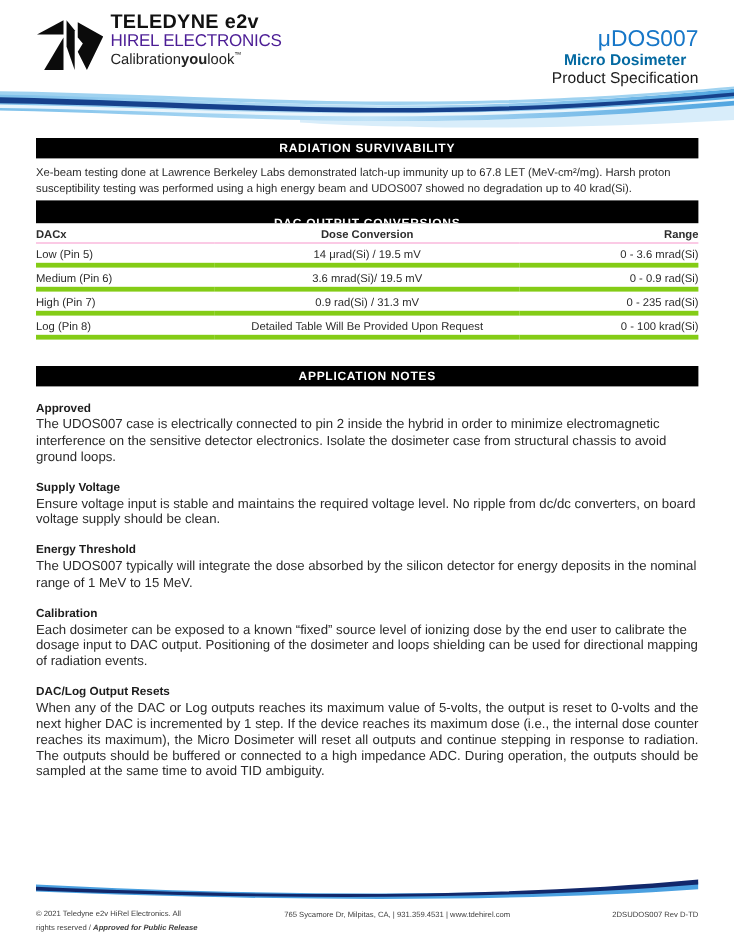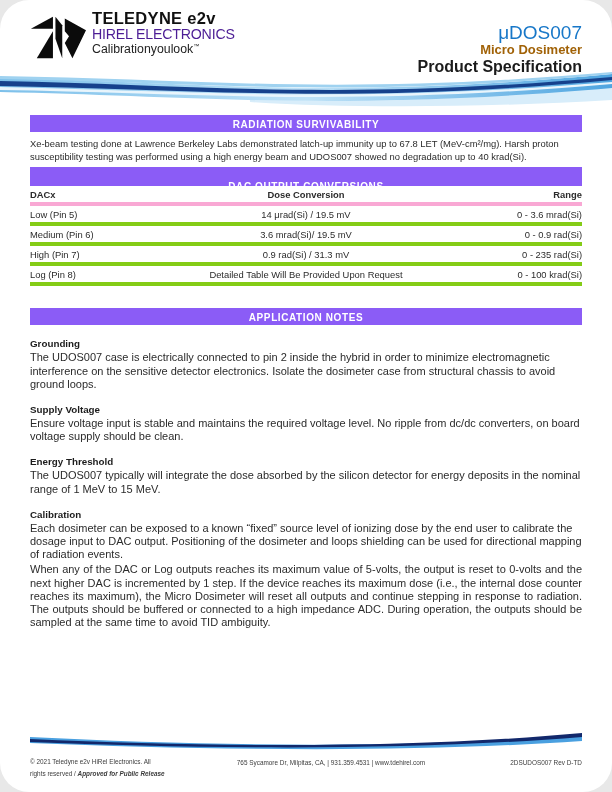--- a/index.html
+++ b/index.html
@@ -1,51 +1,51 @@
 <!DOCTYPE html>
 <html><head>
 <meta charset="utf-8">
 <style>
   html,body{margin:0;padding:0;background:#e8e8e8;}
   .page{
     width:612px;height:792px;position:relative;background:#ffffff;
     margin:0 auto;overflow:hidden;
-    font-family:"Liberation Sans", sans-serif;color:#2b2b2b;border-radius:29px;
+    font-family:"Liberation Sans", sans-serif;color:#2b2b2b;
   }
   
   .header{display:flex;justify-content:space-between;align-items:flex-start;
           padding:10px 30px 0 30px;height:58px;}
   .brand{display:flex;align-items:flex-start;}
   .logo-icon{width:56px;height:48px;margin-top:4px;}
   .brand-text{margin-left:6px;line-height:1.04;}
   .brand-row1{font-size:16.5px;font-weight:bold;letter-spacing:.3px;color:#111;}
   .brand-e2v{font-weight:bold;}
   .brand-row2{font-size:14.2px;font-weight:400;letter-spacing:-.2px;color:#4c1d95;}
   .tagline{font-size:12.3px;color:#222;margin-top:1px;}
-  .tagline .tg-bold{font-weight:normal;}
+  .tagline .tg-bold{font-weight:bold;}
   .tm{font-size:6px;vertical-align:super;}
   .prod-block{text-align:right;padding-top:12px;line-height:1.12;}
   .prod-title{font-size:19px;font-weight:normal;color:#1777C8;}
-  .prod-sub{font-size:13px;font-weight:bold;color:#a16207;}
-  .prod-doc{font-size:16px;font-weight:bold;color:#1b1b1b;}
+  .prod-sub{font-size:13px;font-weight:bold;color:#0369a1;text-align:center;}
+  .prod-doc{font-size:13px;font-weight:normal;color:#1b1b1b;}
   .wave-top{display:block;width:612px;height:40px;}
   
   .content{margin:0 30px;}
-  .section-bar{position:relative;height:17px;background:#8b5cf6;}
+  .section-bar{position:relative;height:17px;background:#000000;}
   .bar-title{position:absolute;left:0;right:0;text-align:center;color:#fff;
              font-weight:bold;font-size:10px;letter-spacing:.6px;
              top:50%;transform:translateY(-50%);}
   .section-bar.clipped{height:19px;overflow:hidden;margin-top:4px;}
   .section-bar.clipped .bar-title{top:auto;transform:none;bottom:-6px;}
   .bar-radiation{margin-top:7px;}
   .bar-appnotes{margin-top:22px;}
   .body-text{font-size:9.4px;line-height:13.2px;margin-top:5px;}
   
   table.dac{width:100%;border-collapse:collapse;font-size:9.4px;}
-  table.dac th{font-weight:bold;padding:3px 0 2px 0;border-bottom:4px solid #f9a8d4;}
+  table.dac th{font-weight:bold;padding:3px 0 2px 0;border-bottom:1px solid #f9a8d4;}
   table.dac td{padding:2.5px 0;border-bottom:4px solid #84cc16;}
   .col-dacx{width:27%;text-align:left;}
   .col-conv{width:46%;text-align:center;}
   .col-range{width:27%;text-align:right;}
   
   .note-heading{font-size:9.8px;font-weight:bold;margin-top:13px;color:#1c1c1c;}
   .note-body{font-size:11px;line-height:13.2px;margin-top:2px;}
   .note-body.justify{text-align:justify;}
   
   .footer{position:absolute;left:0;right:0;bottom:12px;}
@@ -138,40 +138,41 @@
           <td class="col-range">0 - 100 krad(Si)</td>
         </tr>
       </tbody>
     </table>
 
     <div class="section-bar bar-appnotes">
       <div class="bar-title">APPLICATION NOTES</div>
     </div>
 
     <div>
-      <div class="note-heading">Grounding</div>
+      <div class="note-heading">Approved</div>
       <div class="note-body">The UDOS007 case is electrically connected to pin 2 inside the hybrid in order to minimize electromagnetic interference on the sensitive detector electronics.  Isolate the dosimeter case from structural chassis to avoid ground loops.</div>
     </div>
 
     <div>
       <div class="note-heading">Supply Voltage</div>
       <div class="note-body">Ensure voltage input is stable and maintains the required voltage level.  No ripple from dc/dc converters, on board voltage supply should be clean.</div>
     </div>
 
     <div>
       <div class="note-heading">Energy Threshold</div>
       <div class="note-body">The UDOS007 typically will integrate the dose absorbed by the silicon detector for energy deposits in the nominal range of 1 MeV to 15 MeV.</div>
     </div>
 
     <div>
       <div class="note-heading">Calibration</div>
       <div class="note-body">Each dosimeter can be exposed to a known “fixed” source level of ionizing dose by the end user to calibrate the dosage input to DAC output.  Positioning of the dosimeter and loops shielding can be used for directional mapping of radiation events.</div>
     </div>
 
     <div>
+      <div class="note-heading">DAC/Log Output Resets</div>
       <div class="note-body justify">When any of the DAC or Log outputs reaches its maximum value of 5-volts, the output is reset to 0-volts and the next higher DAC is incremented by 1 step.  If the device reaches its maximum dose (i.e., the internal dose counter reaches its maximum), the Micro Dosimeter will reset all outputs and continue stepping in response to radiation.   The outputs should be buffered or connected to a high impedance ADC.  During operation, the outputs should be sampled at the same time to avoid TID ambiguity.</div>
     </div>
 
   </div>
 
   <div class="footer">
     <svg class="wave-bottom" viewBox="0 0 552 20" preserveAspectRatio="none">
       <path d="M0,5 C180,14 380,17 552,3 L552,9 C380,21 180,18 0,11 Z" fill="#4aa0e0"></path>
       <path d="M0,7 C180,15 380,17 552,1 L552,5 C380,19 180,17 0,10 Z" fill="#12286b"></path>
     </svg>

